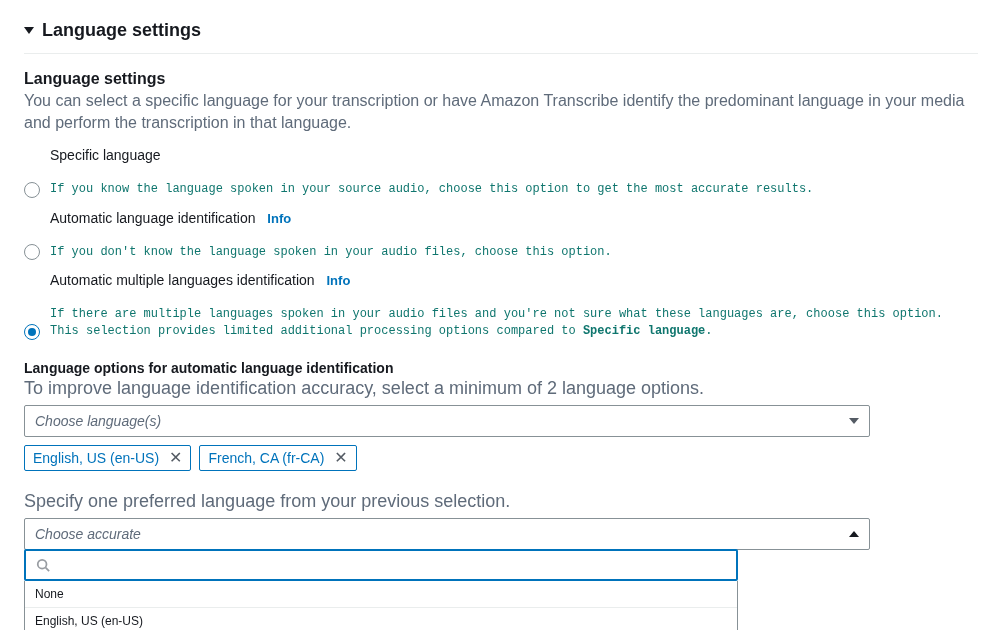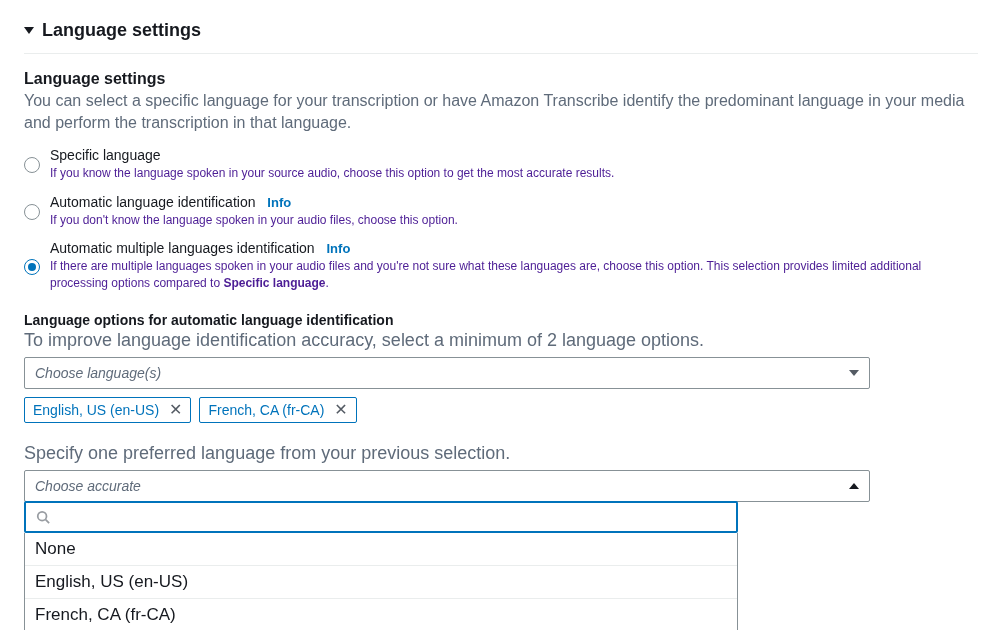--- a/index.html
+++ b/index.html
@@ -42,21 +42,21 @@
       font-size: 16px;
       color: #5f6b7a;
       margin-bottom: 12px;
       line-height: 1.4;
     }
     .radio-group {
       margin-bottom: 20px;
     }
     .radio-item {
       display: flex;
-      align-items: center;
+      align-items: flex-end;
       gap: 10px;
       margin-bottom: 12px;
     }
     .radio-circle {
       width: 16px;
       height: 16px;
       border: 1px solid #879196;
       border-radius: 50%;
       flex-shrink: 0;
       margin-top: 2px;
@@ -88,23 +88,24 @@
     }
     .info-link {
       font-size: 13px;
       color: #0073bb;
       font-weight: 700;
       margin-left: 8px;
       cursor: pointer;
     }
     .radio-desc {
       font-size: 12px;
-      color: #4c1d95;
-      margin-top: 2px;
+      color: #0f766e;
+      margin-top: 18px;
       line-height: 1.4;
+      font-family: Liberation Mono, monospace;
     }
     .radio-desc .bold {
       font-weight: 700;
     }
     .field-group {
       margin-bottom: 20px;
     }
     .field-label {
       font-size: 14px;
       font-weight: 700;
@@ -193,21 +194,21 @@
     }
     .dropdown-list {
       width: 714px;
       border: 1px solid #879196;
       border-top: none;
       border-radius: 0 0 2px 2px;
       background: #fff;
     }
     .dropdown-item {
       padding: 6px 10px;
-      font-size: 17px;
+      font-size: 12px;
       cursor: pointer;
       border-top: 1px solid #eaeded;
     }
     .dropdown-item:first-child {
       border-top: none;
     }
   </style>
 </head>
 <body>
 

